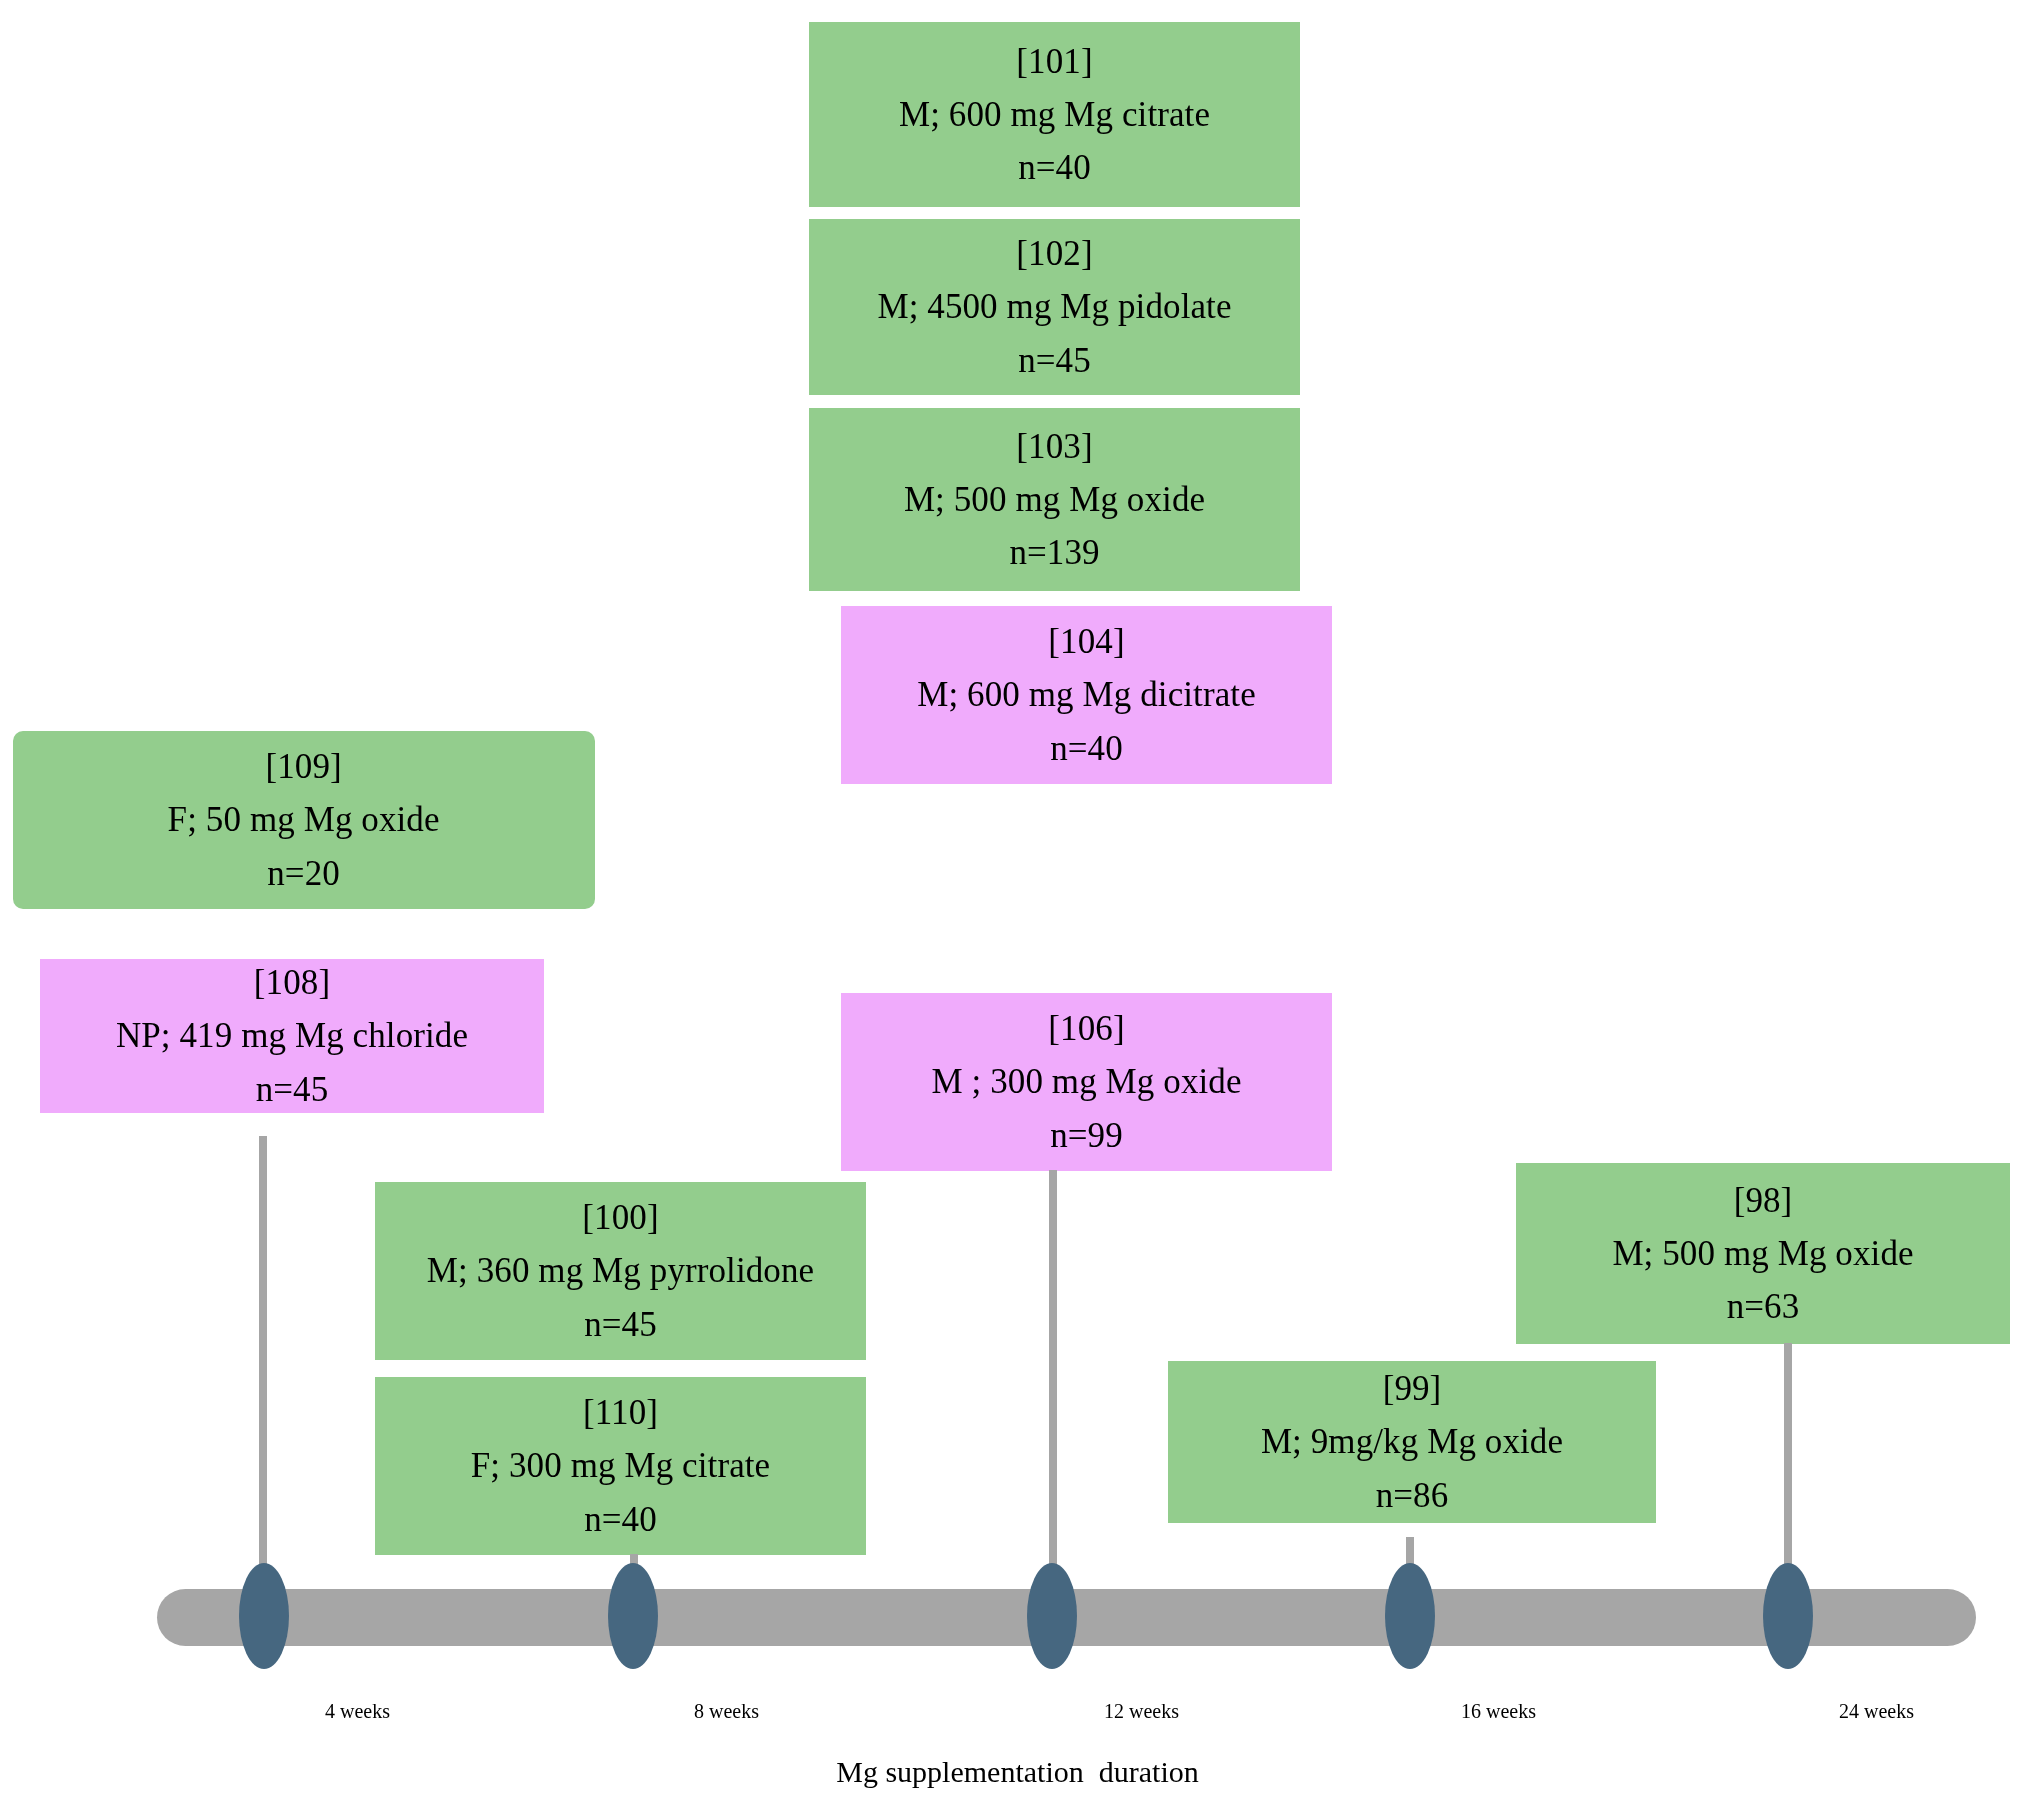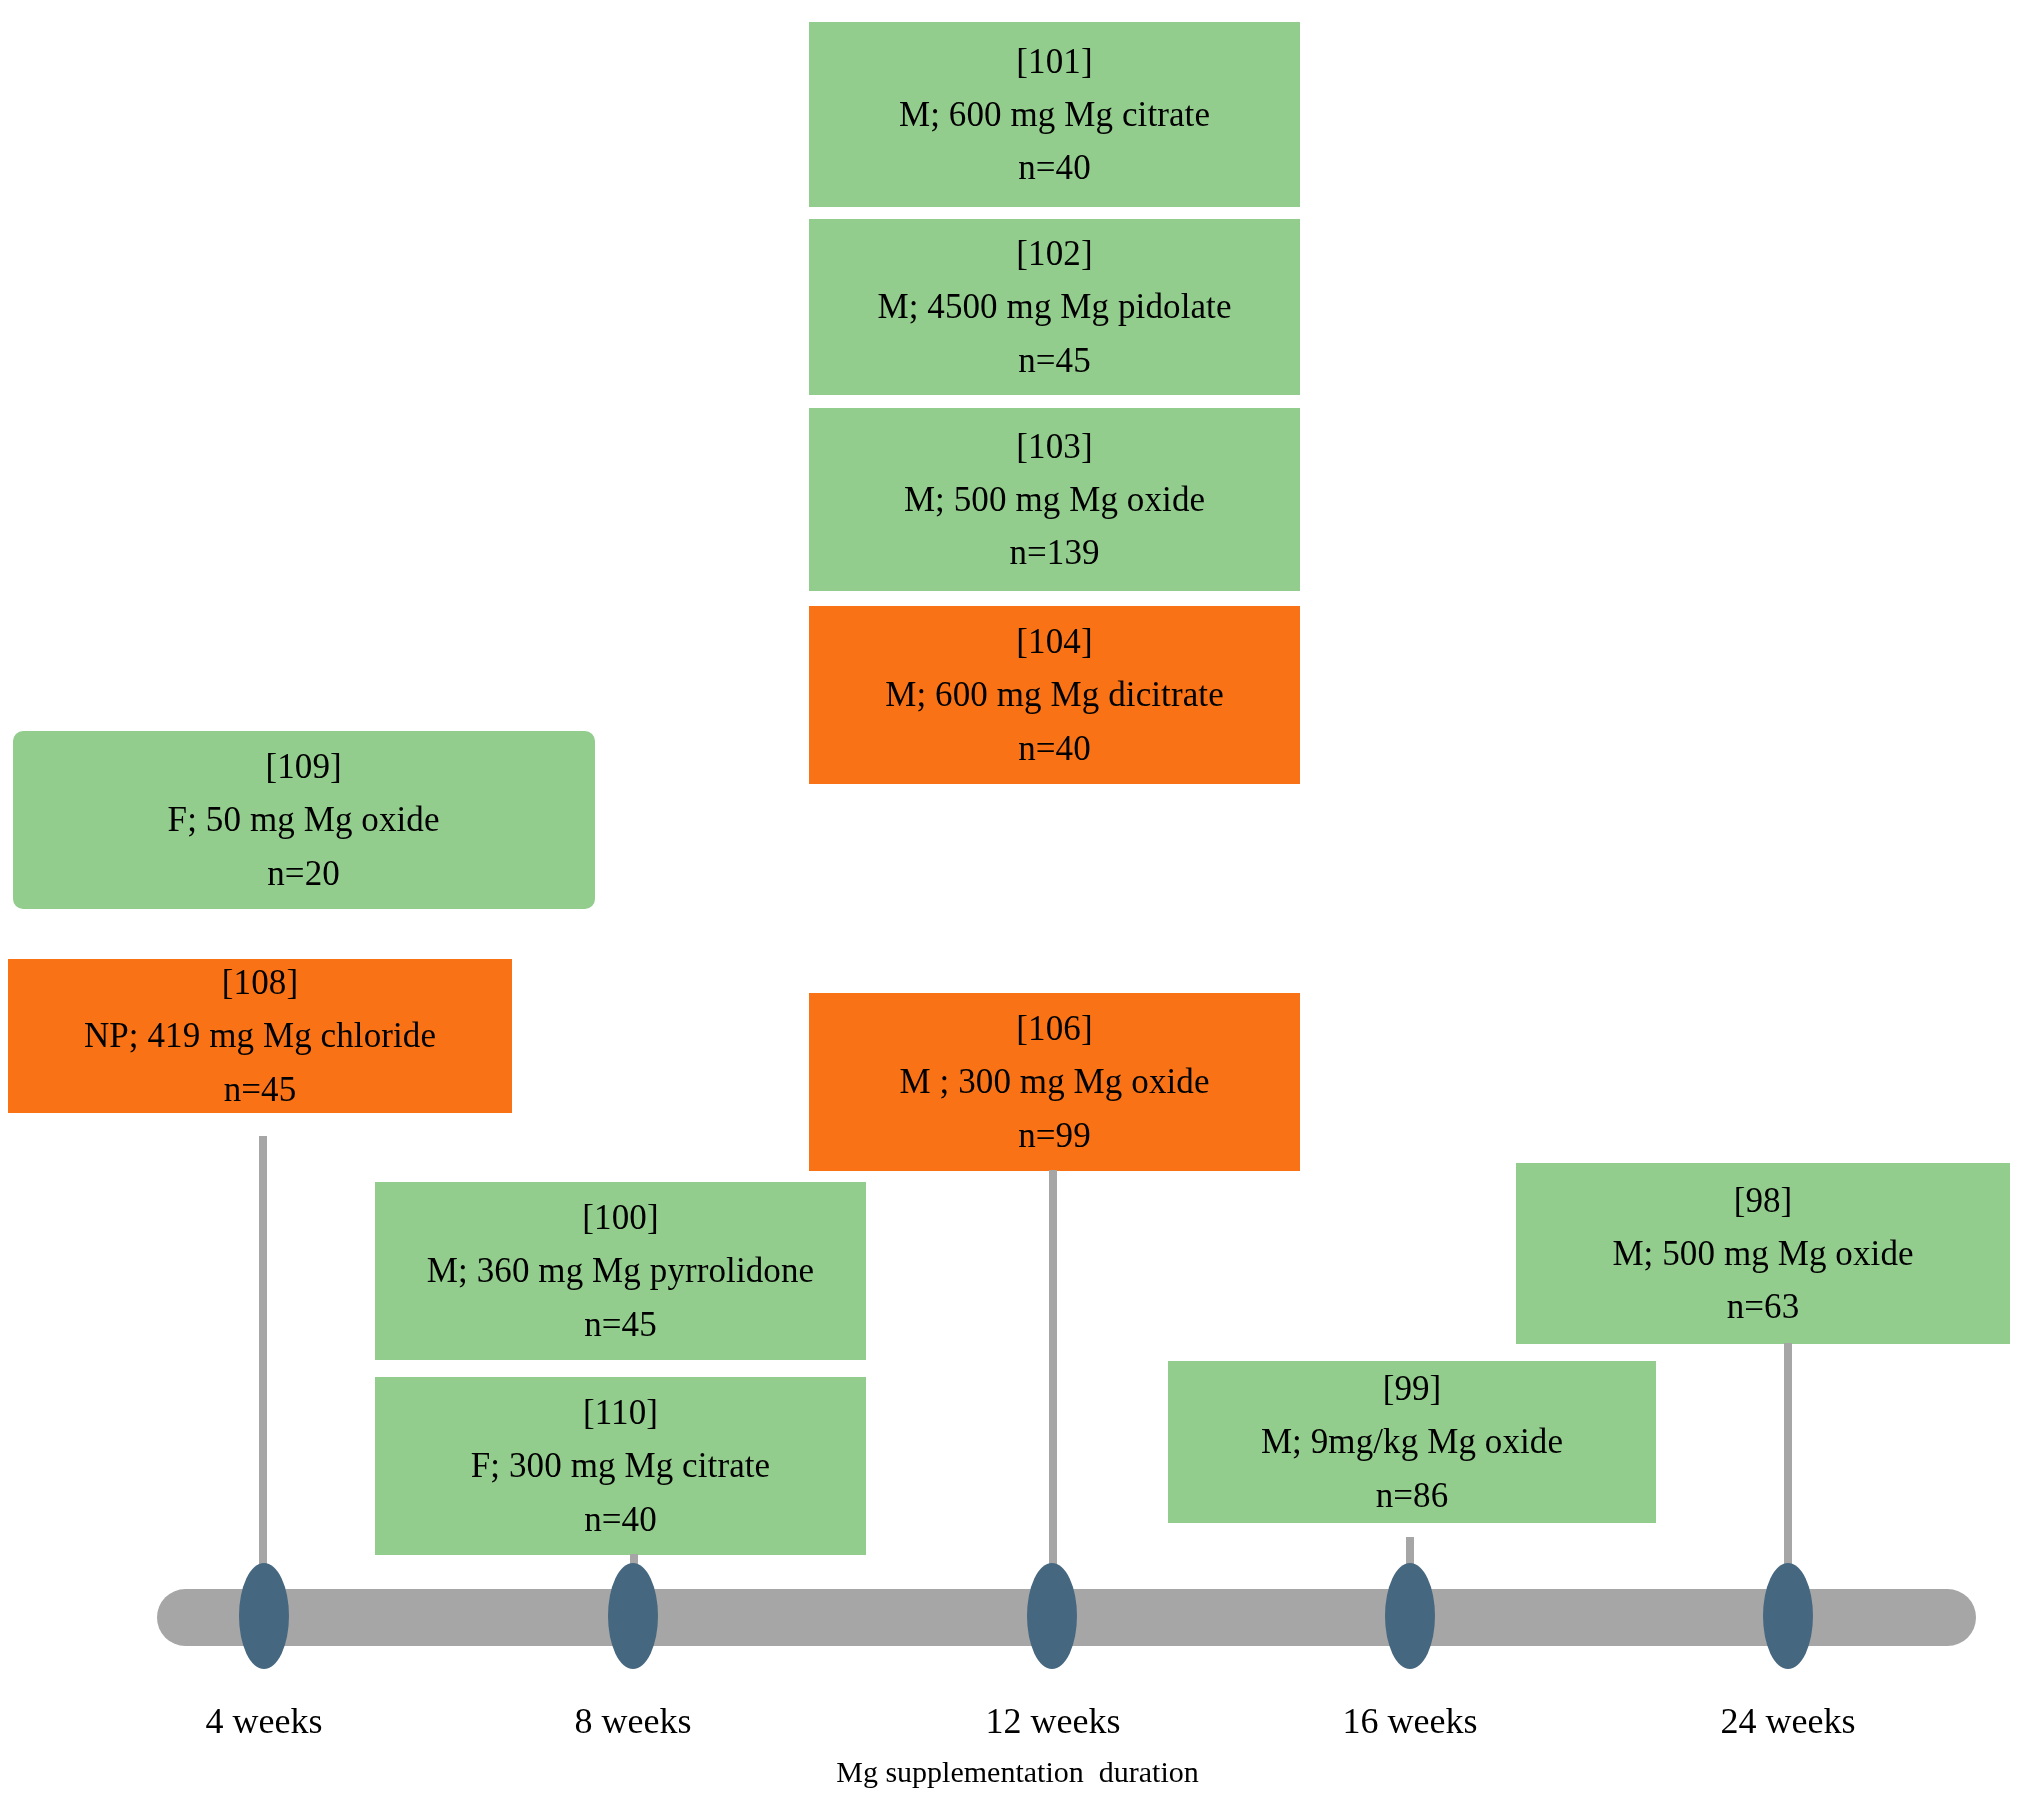--- a/index.html
+++ b/index.html
@@ -13,21 +13,21 @@
     flex-direction:column;
     align-items:center;
     justify-content:center;
     text-align:center;
     color:#000000;
     font-size:35px;
     line-height:1.52;
     letter-spacing:0.1px;
   }
   .studybox.green{background:#93cd8d;}
-  .studybox.orange{background:#f97316;}
+  .studybox.orange{background:#f0abfc;margin-left:32px;}
   .studybox .ref{display:block;}
   .studybox .desc{display:block;}
   .studybox .count{display:block;}
 
   .connector{
     position:absolute;
     background:#a6a6a6;
     width:8.2px;
   }
 
@@ -38,23 +38,23 @@
   }
 
   .marker{
     position:absolute;
     background:#466780;
     border-radius:50%;
   }
 
   .tick-label{
     position:absolute;
-    text-align:center;
+    text-align:right;
     color:#000000;
-    font-size:36px;
+    font-size:20px;
     white-space:nowrap;
   }
 
   .axis-title{
     position:absolute;
     text-align:center;
     color:#000000;
     font-size:30px;
     white-space:pre;
   }

